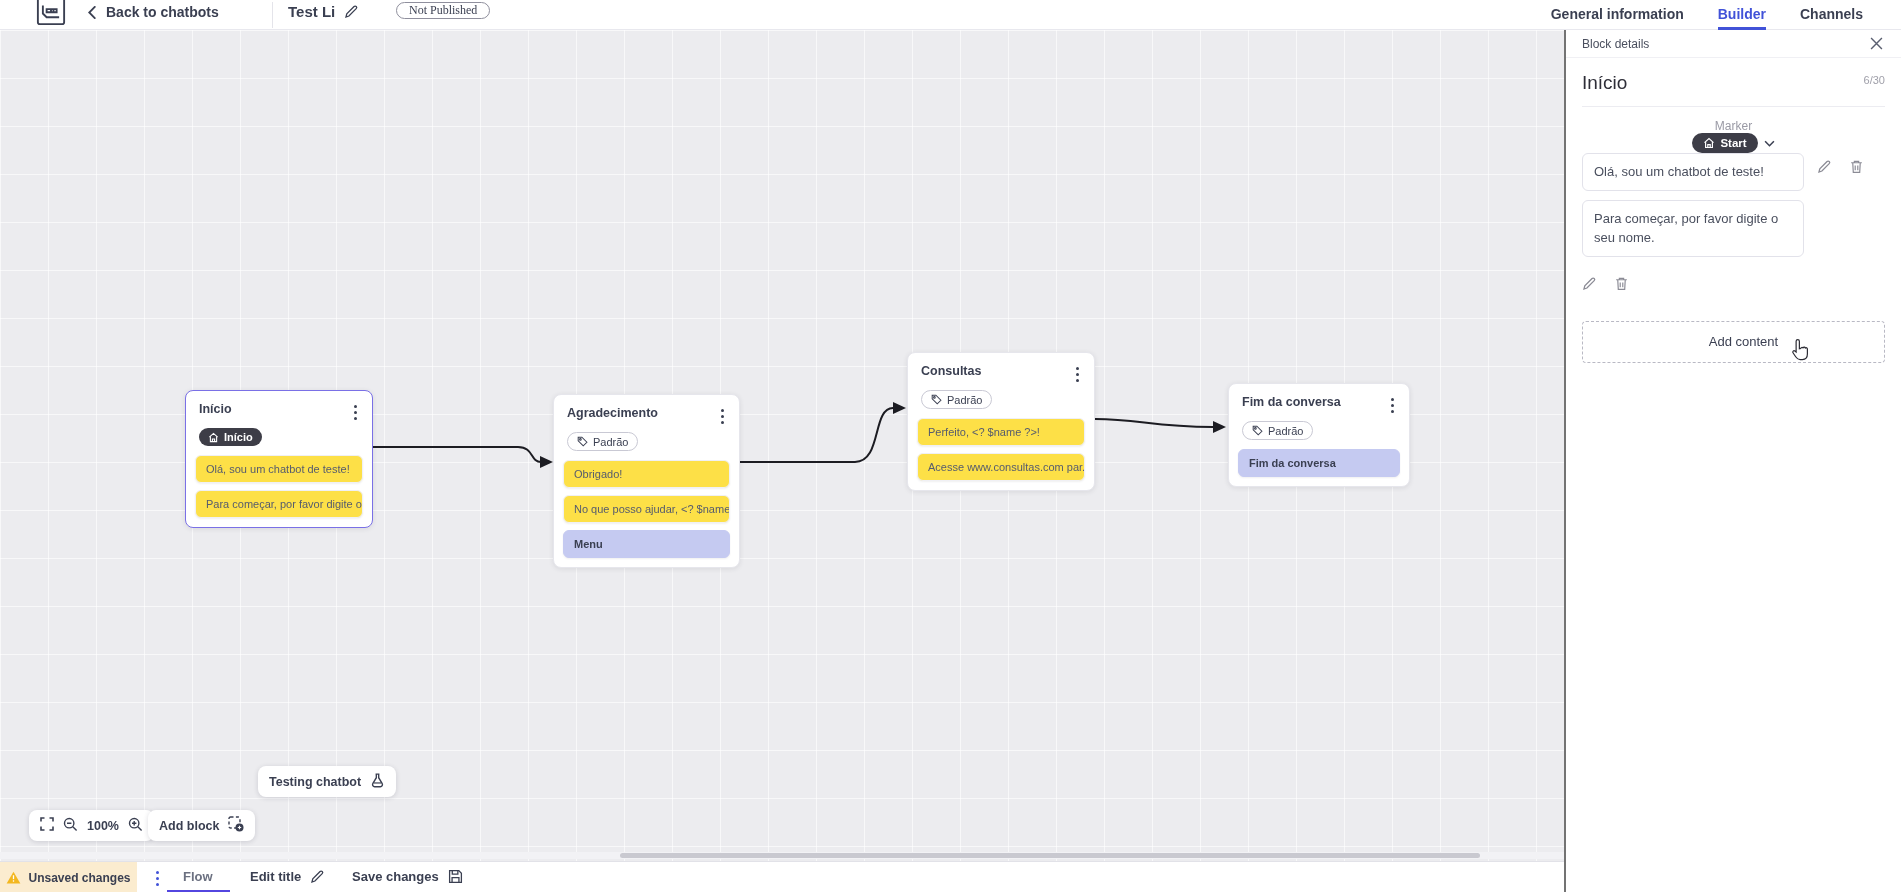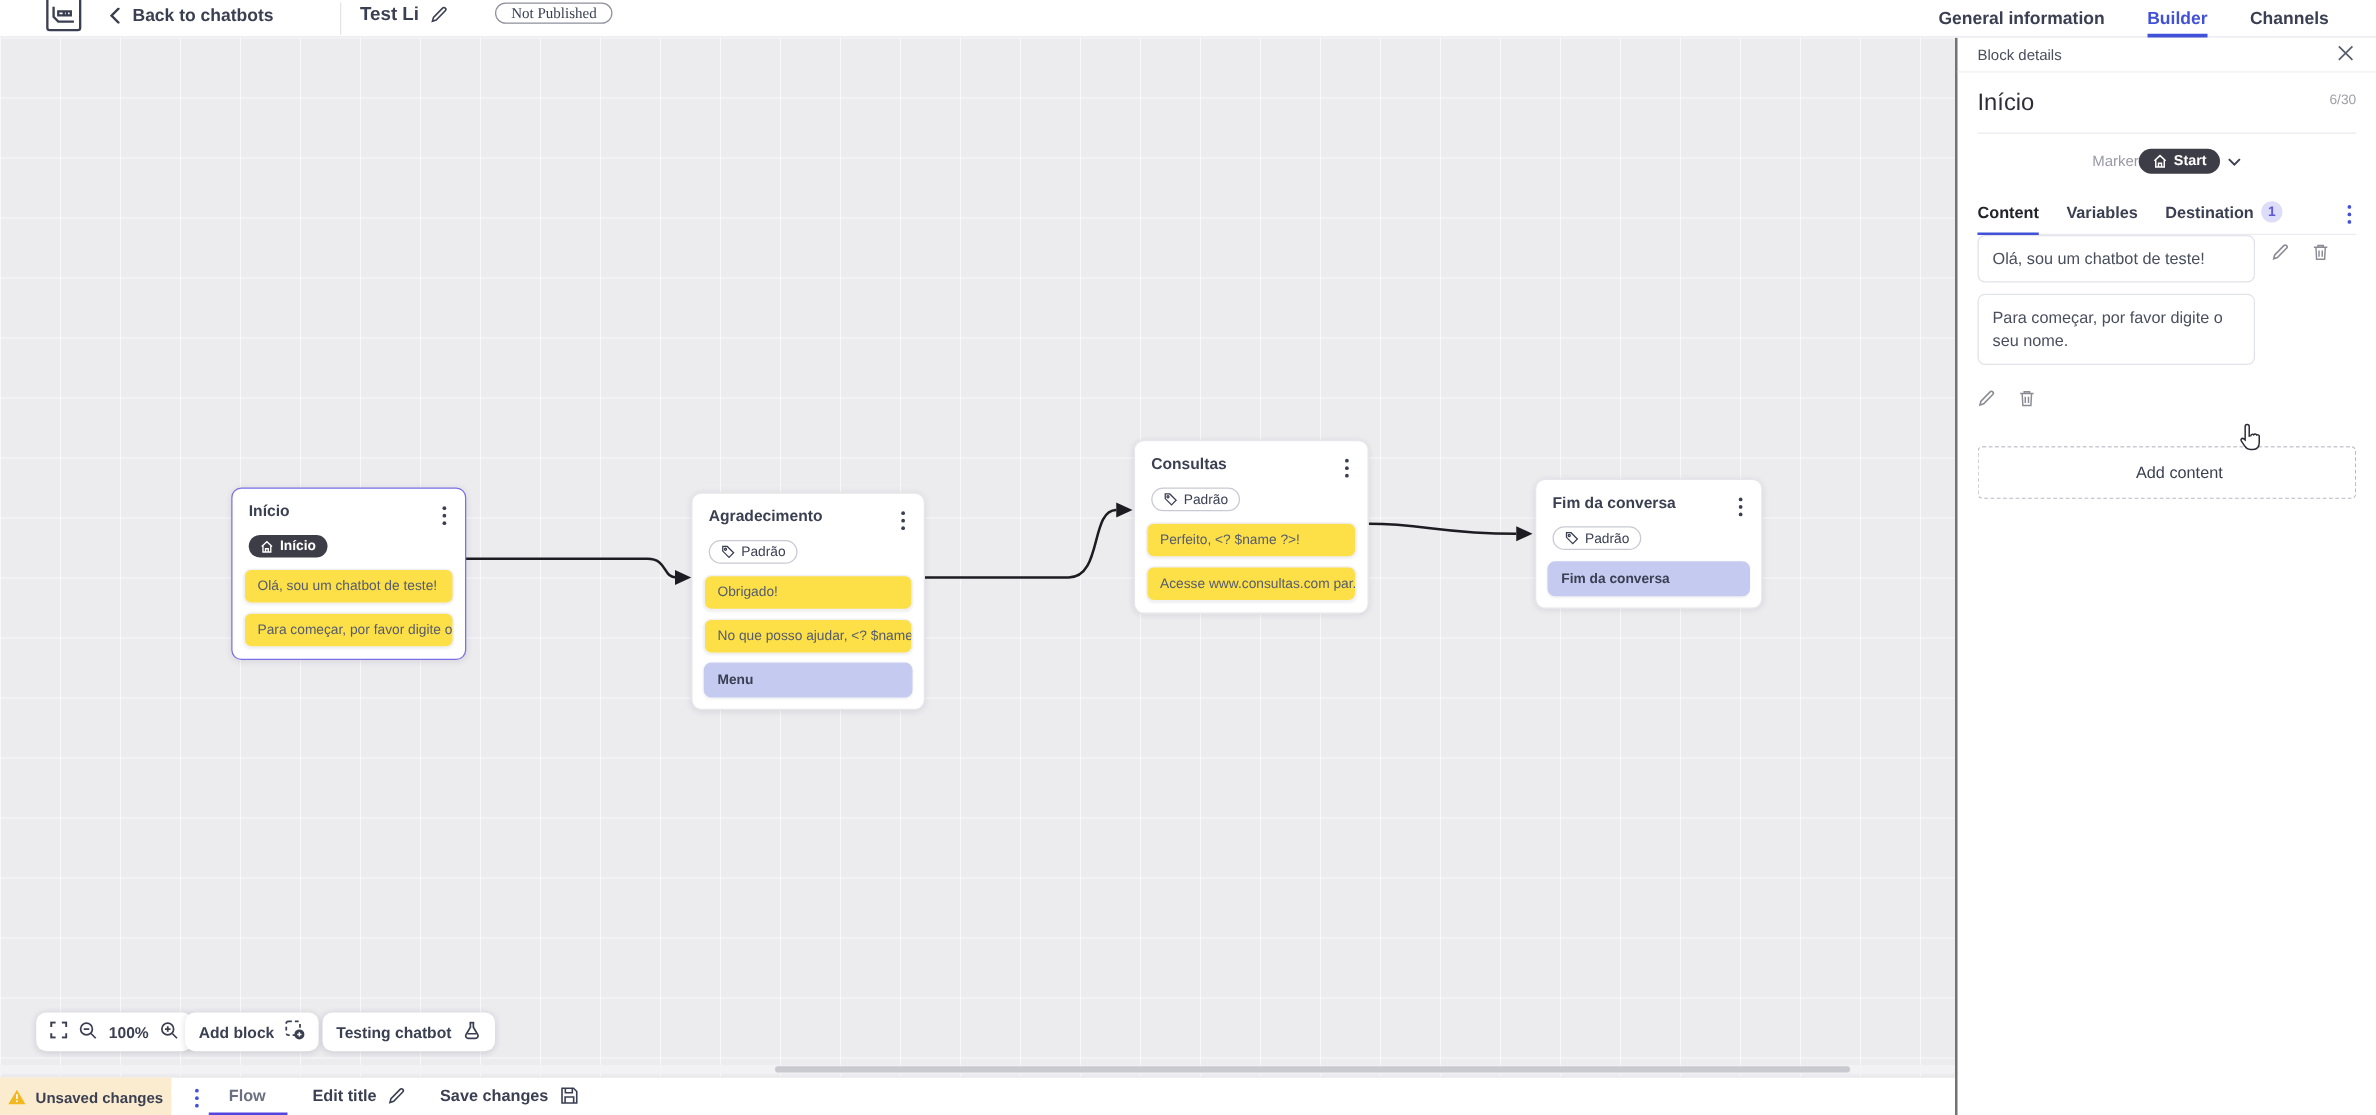--- a/index.html
+++ b/index.html
@@ -55,21 +55,21 @@
 
   
   .panel { position:absolute; left:1564px; top:30px; width:337px; height:862px; background:#fff;
     border-left:2px solid #737373; z-index:20; }
   .panel-head { position:relative; height:28px; border-bottom:1px solid #f0f0f4; }
   .panel-head .ph-label { position:absolute; left:16px; top:7px; font-size:12px; color:#4a4f5e; }
   .panel-close { position:absolute; right:18px; top:6px; cursor:pointer; }
   .blk-title-row { position:relative; margin:14px 16px 0 16px; border-bottom:1px solid #ececf1; padding-bottom:12px; }
   .blk-title { font-size:19px; font-weight:500; color:#2e2e38; }
   .char-count { position:absolute; right:0; top:2px; font-size:11px; color:#a0a0aa; }
-  .marker-row { display:flex; align-items:center; justify-content:center; margin:12px 16px 0 16px; }
+  .marker-row { display:flex; align-items:center; justify-content:center; margin:12px 16px 0 16px;flex-direction:column; }
   .marker-label { font-size:12px; color:#9a9aa5; }
   .marker-value { display:flex; align-items:center; gap:6px; }
   .start-pill { display:inline-flex; align-items:center; gap:5px; background:#3d3d47; color:#fff;
     border-radius:12px; padding:4px 11px; font-size:11.5px; font-weight:700; cursor:pointer; }
   .ptabs { display:flex; align-items:center; gap:22px; margin:16px 16px 0 16px;
     border-bottom:1px solid #ececf1; position:relative; }
   .ptab { font-size:13px; font-weight:600; color:#3a3f51; padding:6px 0 9px; cursor:pointer;
     display:flex; align-items:center; gap:6px; }
   .ptab.active { color:#22232b; border-bottom:2px solid #4152d8; margin-bottom:-1px; }
   .ptab .badge { width:17px; height:17px; border-radius:50%; background:#dddcf9; color:#6158d6;
@@ -243,21 +243,21 @@
   <div class="tool-group" style="left:148px; top:780px;">
     <span>Add block</span>
     <span>
       <svg width="16" height="16" viewBox="0 0 16 16" fill="none">
           <rect x="1" y="1" width="11" height="11" rx="1.5" stroke="#3a3f51" stroke-width="1.4" stroke-dasharray="3 2.4"></rect>
           <circle cx="11.5" cy="11.5" r="4" fill="#3a3f51"></circle>
           <path d="M11.5 9.8v3.4M9.8 11.5h3.4" stroke="#fff" stroke-width="1.2"></path>
         </svg>
     </span>
   </div>
-  <div class="tool-group" style="left:258px; top:780px;">
+  <div class="tool-group" style="left:258px; top:736px;">
     <span>Testing chatbot</span>
     <span>
       <svg width="15" height="15" viewBox="0 0 14 14" fill="none" stroke="#3a3f51" stroke-width="1.3">
           <path d="M5.2 1h3.6M5.9 1v3.4L2.6 10a1.9 1.9 0 001.7 2.8h5.4A1.9 1.9 0 0011.4 10L8.1 4.4V1"></path>
           <path d="M3.6 9.3h6.8" stroke-width="1.1"></path>
         </svg>
     </span>
   </div>
 
   <div class="hscroll">
@@ -288,33 +288,20 @@
             <path d="M1.5 5.6L6 1.5l4.5 4.1M2.6 5.2v5.3h6.8V5.2M4.8 10.5V7.6h2.4v2.9"></path>
           </svg>
         <span>Start</span>
       </span>
       <svg width="11" height="7" viewBox="0 0 10 6" fill="none" stroke="#3a3f51" stroke-width="1.4">
           <path d="M1 1l4 4 4-4"></path>
         </svg>
     </span>
   </div>
 
-  <div class="ptabs">
-    <span class="ptab active">Content</span>
-    <span class="ptab">Variables</span>
-    <span class="ptab">
-      <span>Destination</span>
-      <span class="badge">1</span>
-    </span>
-    <span class="kebab blue">
-        <i></i>
-        <i></i>
-        <i></i>
-      </span>
-  </div>
 
   <div class="content-item">
     <div class="content-box">Olá, sou um chatbot de teste!</div>
     <div class="ci-icons">
       <span>
         <svg width="15" height="15" viewBox="0 0 14 14" fill="none" stroke="#8b8b95" stroke-width="1.2">
             <path d="M1.8 12.2l.8-3L9.4 2.3a1.4 1.4 0 012 2L4.6 11.2l-2.8 1z"></path>
           </svg>
       </span>
       <span>

